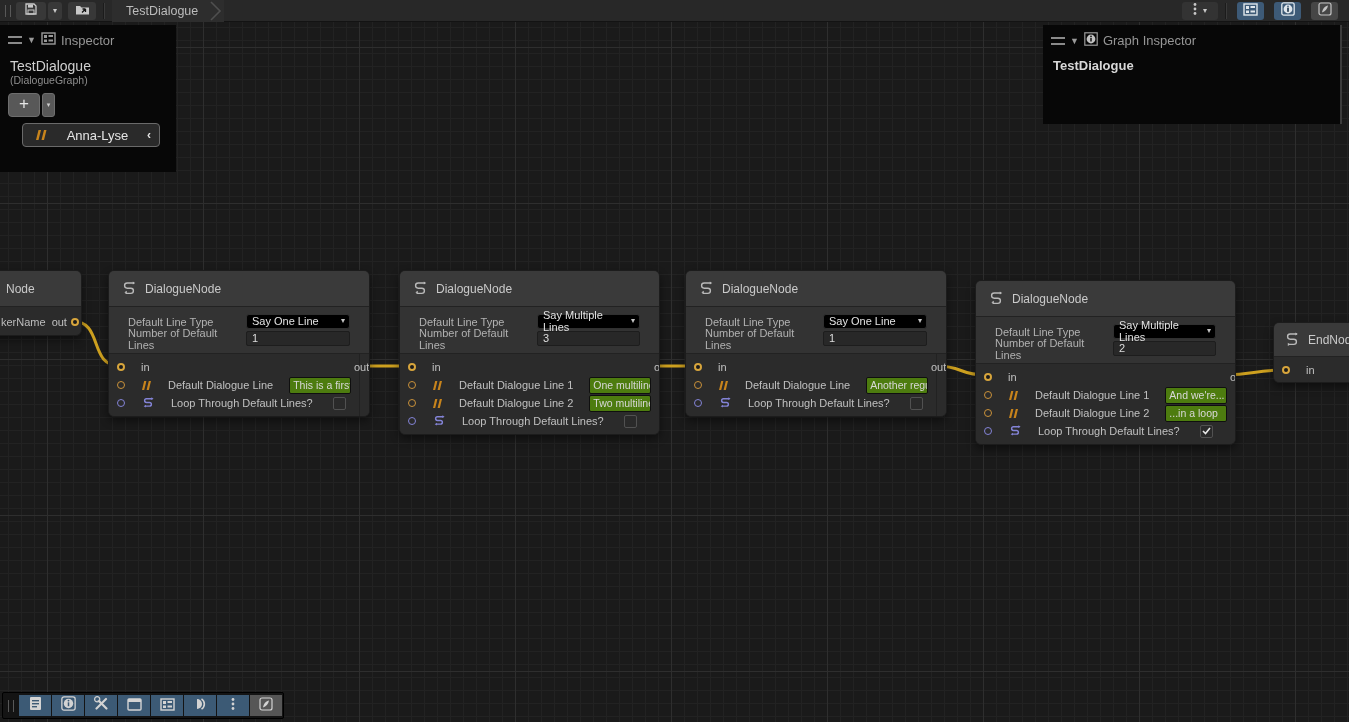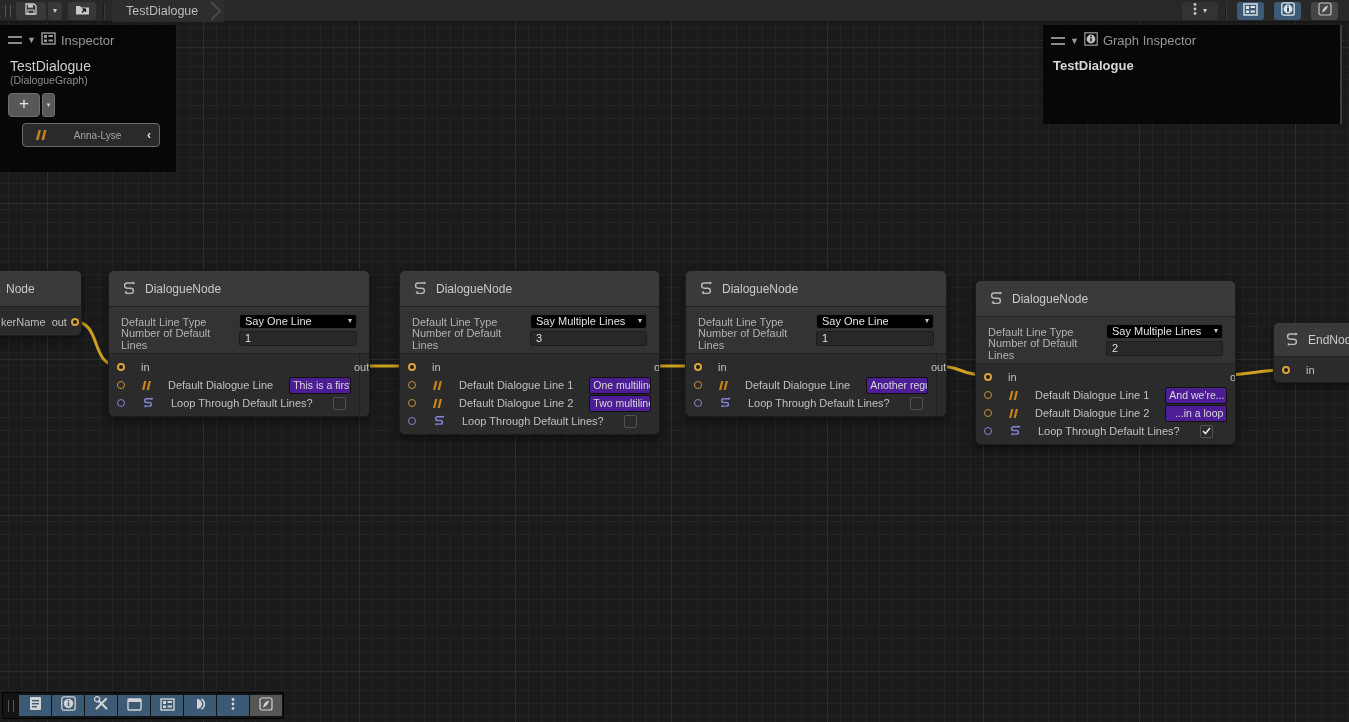--- a/index.html
+++ b/index.html
@@ -49,53 +49,53 @@
   #bb-graphtype { padding:0 10px; font-size:10.5px; color:#8d8d8d; }
   #bb-addrow { display:flex; align-items:center; padding:7px 8px 0 8px; gap:2px; }
   #bb-add { width:32px; height:24px; background:#585858; border:1px solid #6e6e6e;
     border-radius:4px; color:#e6e6e6; font-size:17px; display:flex; align-items:center;
     justify-content:center; padding-bottom:2px; }
   #bb-add-dd { width:13px; height:24px; background:#585858; border:1px solid #6e6e6e;
     border-radius:3px; color:#ccc; font-size:7px; display:flex; align-items:center; justify-content:center; }
   #bb-field { position:absolute; left:22px; top:98px; width:138px; height:24px;
     background:#2a2a2a; border:1px solid #6a6a6a; border-radius:4px;
     display:flex; align-items:center; padding:0 8px 0 12px; gap:8px; }
-  #bb-field-name { font-size:10px; color:#a3a3a3; flex:1; text-align:center; }
+  #bb-field-name { font-size:13px; color:#e5e5e5; flex:1; text-align:center; }
   #bb-field-exp { color:#e2e2e2; font-size:12px; font-weight:bold; }
 
   #inspector-panel { left:1043px; top:25px; width:299px; height:99px; border-right:2px solid #3c3c3c; }
   #gi-graphname { padding:5px 10px; font-size:13px; font-weight:bold; color:#d8d8d8; }
 
   
   .node { position:absolute; z-index:3; background:#2b2b2b; border:1px solid #1c1c1c;
     border-radius:6px; box-shadow:0 4px 9px rgba(0,0,0,.45); overflow:hidden; }
   .node-title { height:36px; background:#3a3a3a; display:flex; align-items:center;
     gap:8px; padding:0 12px; font-size:12px; color:#cacaca; border-bottom:1px solid #222; }
   .node-props { background:#333333; padding:5px 12px; border-bottom:1px solid #222; }
-  .prop-row { display:flex; align-items:center; height:15px; margin:2px 0; }
+  .prop-row { display:flex; align-items:center; height:15px; margin:2px 7px; }
   .prop-label { font-size:11px; color:#b2b2b2; flex:0 0 118px; }
   .prop-ctl { flex:1; }
   .dropdown { position:relative; height:15px; background:#000000; border-radius:3px;
     border:1px solid #303030; font-size:11px; color:#e2e2e2; display:flex;
     align-items:center; padding:0 16px 1px 5px; }
   .dd-arrow { position:absolute; right:4px; top:1px; font-size:8px; color:#c4c4c4; }
   .text-input { height:15px; background:#282828; border:1px solid #1d1d1d; border-radius:2px;
     font-size:11px; color:#dddddd; display:flex; align-items:center; padding:0 5px 1px 5px; }
   .node-ports { display:flex; background:#2b2b2b; }
   .ports-left { flex:1; padding:4px 0; }
   .ports-right { width:40px; border-left:1px solid #222; padding:4px 0; }
   .port-row { height:18px; display:flex; align-items:center; padding:0 6px 0 8px; gap:16px; }
   .port { width:8px; height:8px; border-radius:50%; flex:0 0 8px; }
   .port.connected { border:2.5px solid #d7a53c; background:#1b1b1b; }
   .port.hollow-orange { border:1.5px solid #c9913a; background:transparent; }
   .port.hollow-blue { border:1.5px solid #8383d6; background:transparent; }
   .port-label { font-size:11px; color:#c0c0c0; white-space:nowrap; }
   .inline-field { margin-left:auto; margin-right:2px; width:62px; height:17px;
-    background:#4c1d95; border:1px solid #0f0f0f; border-radius:2px; font-size:10.5px;
-    color:#d8d8d8; line-height:15px; padding:0 3px; white-space:nowrap; overflow:hidden;text-align:right; }
+    background:#4d7c0f; border:1px solid #0f0f0f; border-radius:2px; font-size:10.5px;
+    color:#d8d8d8; line-height:15px; padding:0 3px; white-space:nowrap; overflow:hidden; }
   .checkbox { width:13px; height:13px; background:#2a2a2a; border:1px solid #515151;
     border-radius:2px; margin-left:4px; display:flex; align-items:center; justify-content:center; }
   .checkbox svg { display:block; }
   .out-row { justify-content:flex-end; padding:0 6px; }
 
   
   #speaker-node { left:-120px; top:270px; width:202px; height:66px; }
   #speaker-node .node-title { padding-left:125px; }
   #speaker-row { display:flex; align-items:center; height:29px; }
   #speaker-row .cell-label { padding-left:120px; font-size:11px; color:#bdbdbd; flex:1; }

